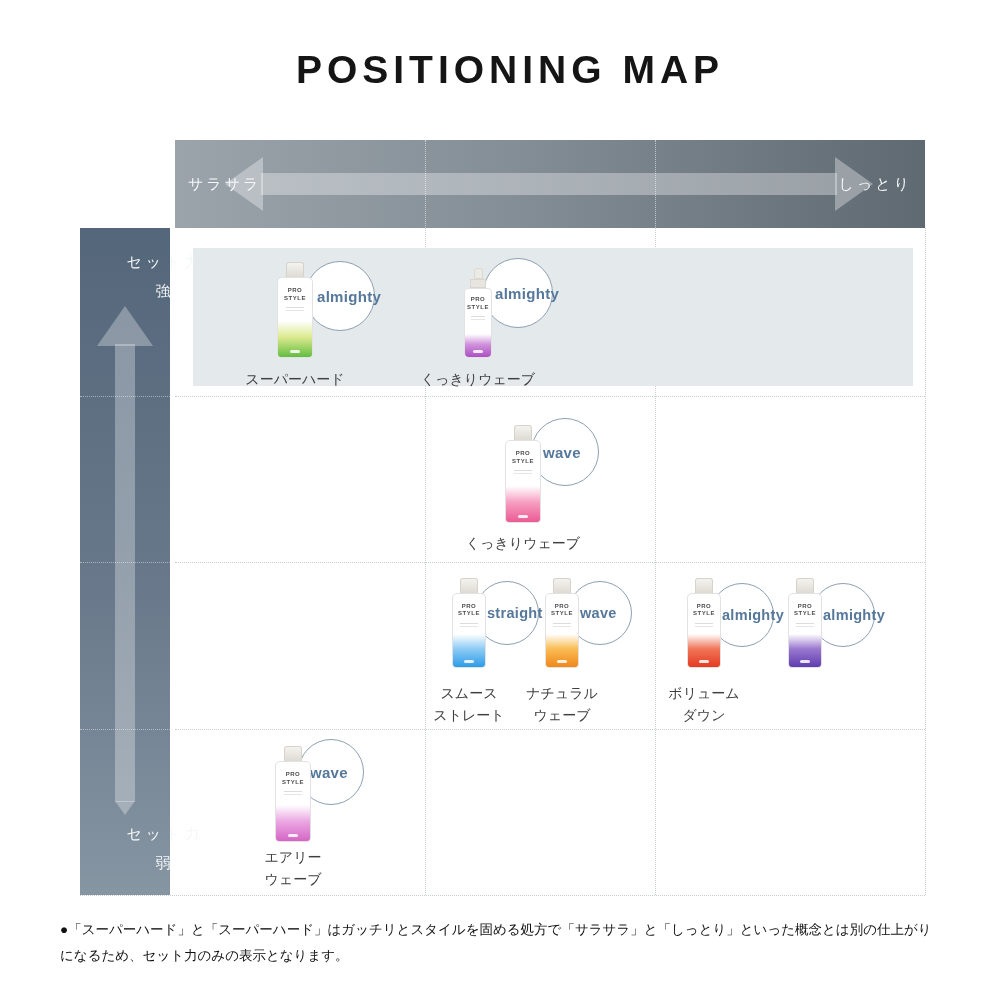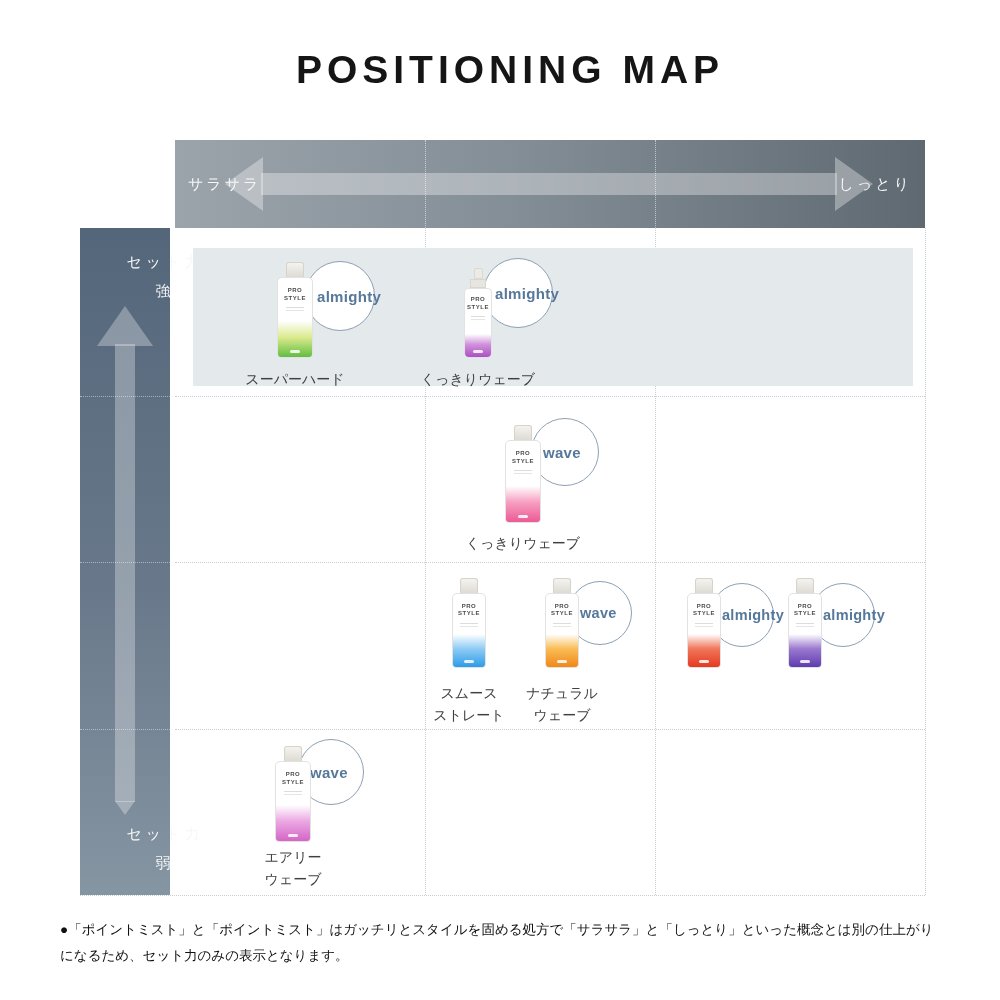--- a/index.html
+++ b/index.html
@@ -192,20 +192,23 @@
       <div class="can">
         <div class="brand">PRO
 STYLE</div>
         <div class="fill" style="background: linear-gradient(rgba(255, 255, 255, 0) 0%, rgb(247, 159, 193) 45%, rgb(235, 91, 149) 100%);"></div>
       </div>
     </div>
     <div class="plabel">くっきりウェーブ</div>
   </div>
 
   <div class="product p3">
+    <div class="badge">
+        <span>straight</span>
+      </div>
     <div class="bottle spray small">
       <div class="cap"></div>
       <div class="can">
         <div class="brand">PRO
 STYLE</div>
         <div class="fill" style="background: linear-gradient(rgba(255, 255, 255, 0) 0%, rgb(142, 203, 245) 45%, rgb(45, 156, 232) 100%);"></div>
       </div>
     </div>
     <div class="plabel">スムース
 ストレート</div>
@@ -232,20 +235,22 @@
         <span>almighty</span>
       </div>
     <div class="bottle spray small">
       <div class="cap"></div>
       <div class="can">
         <div class="brand">PRO
 STYLE</div>
         <div class="fill" style="background: linear-gradient(rgba(255, 255, 255, 0) 0%, rgb(240, 118, 90) 45%, rgb(228, 58, 32) 100%);"></div>
       </div>
     </div>
+    <div class="plabel">ボリューム
+ダウン</div>
   </div>
 
   <div class="product p6">
     <div class="badge">
         <span>almighty</span>
       </div>
     <div class="bottle spray small">
       <div class="cap"></div>
       <div class="can">
         <div class="brand">PRO
@@ -264,15 +269,15 @@
       <div class="can">
         <div class="brand">PRO
 STYLE</div>
         <div class="fill" style="background: linear-gradient(rgba(255, 255, 255, 0) 0%, rgb(235, 168, 227) 45%, rgb(212, 102, 197) 100%);"></div>
       </div>
     </div>
     <div class="plabel">エアリー
 ウェーブ</div>
   </div>
 
-  <div class="footnote">●「ポイントミスト」と「ポイントミスト」はガッチリとスタイルを固める処方で「サラサラ」と「しっとり」といった概念とは別の仕上がりになるため、セット力のみの表示となります。</div>
+  <div class="footnote">●「スーパーハード」と「スーパーハード」はガッチリとスタイルを固める処方で「サラサラ」と「しっとり」といった概念とは別の仕上がりになるため、セット力のみの表示となります。</div>
 
 </div>
 
 </body></html>

